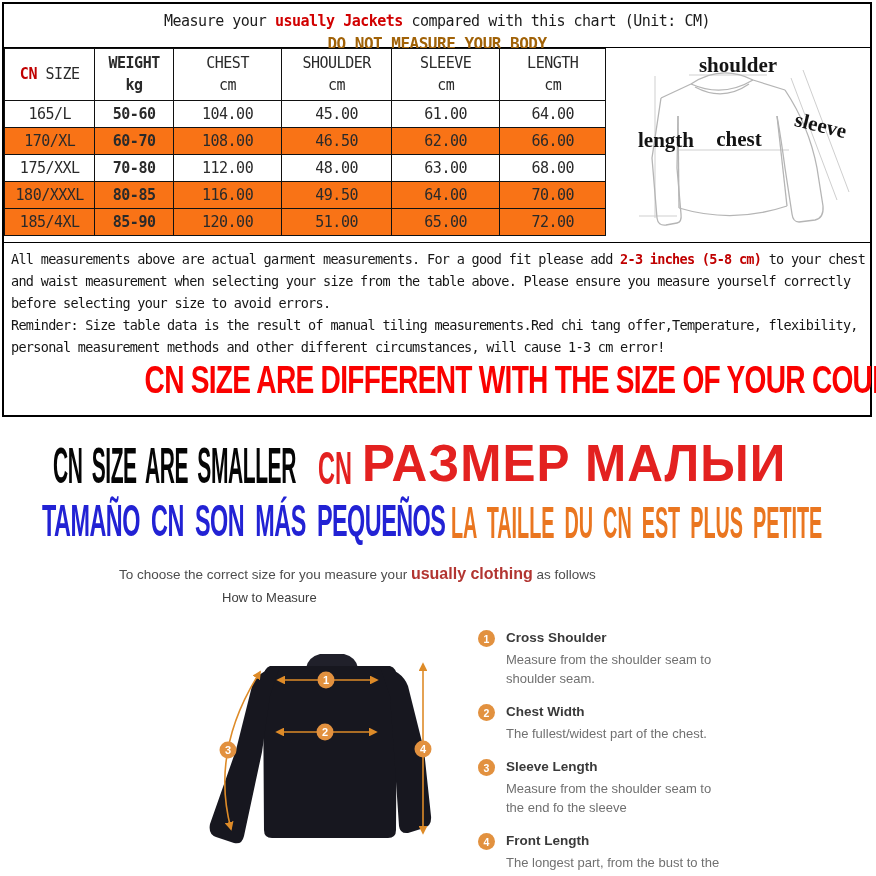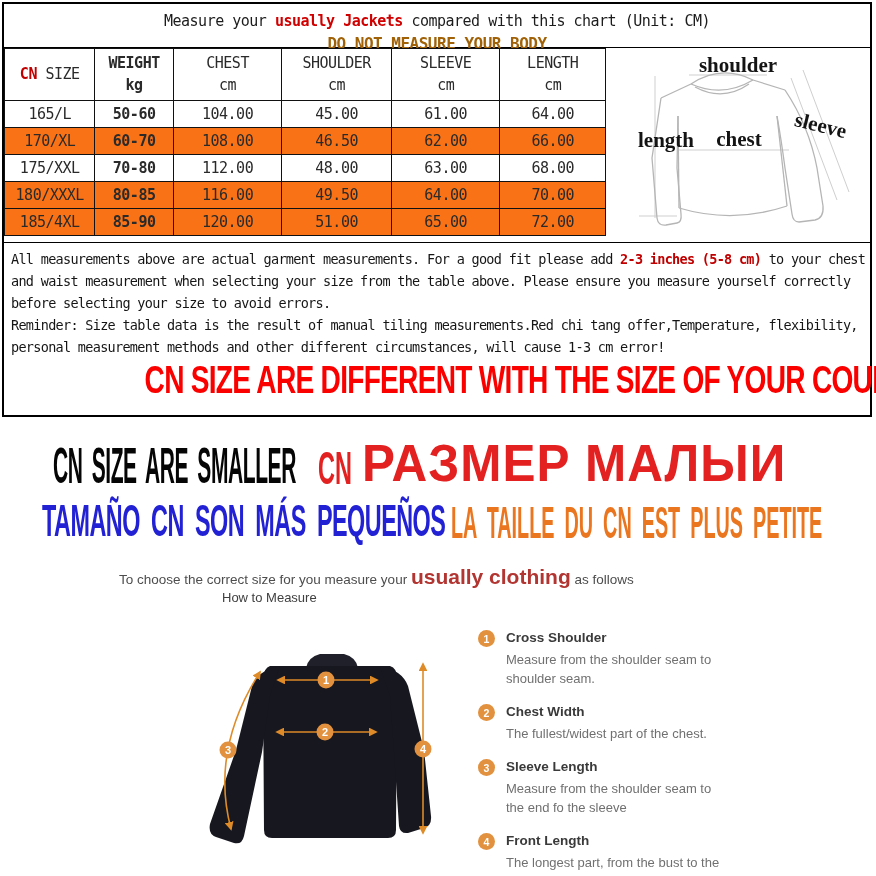--- a/index.html
+++ b/index.html
@@ -38,21 +38,21 @@
   #lang-en{left:53px;top:441px;font-size:50px;letter-spacing:-1px;word-spacing:9px;color:#050505;transform:scaleX(0.42);}
   #lang-ru-cn{left:318px;top:444px;font-size:47px;color:#e32120;transform:scaleX(0.5);}
   #lang-ru{left:362px;top:438px;font-size:51px;letter-spacing:1px;color:#e32120;transform:scaleX(0.97);}
   #lang-es{left:42px;top:498px;font-size:45px;letter-spacing:-1px;word-spacing:10px;color:#2222d4;transform:scaleX(0.52);}
   #lang-fr{left:451px;top:501px;font-size:44px;word-spacing:10px;color:#ea7620;transform:scaleX(0.45);}
 
   .howtitle{position:absolute;left:222px;top:542px;font-family:"Liberation Sans",sans-serif;
             font-size:13px;color:#404040;margin-top:48px;}
   .howsub{position:absolute;left:119px;top:565px;font-family:"Liberation Sans",sans-serif;
           font-size:13.5px;color:#4d4d4d;white-space:nowrap;}
-  .howsub .red{color:#b23531;font-weight:700;font-size:21px;margin-top:28px;}
+  .howsub .red{color:#b23531;font-weight:700;font-size:16px;margin-top:28px;}
 
   
   .figure{position:absolute;left:150px;top:598px;width:330px;height:278px;}
   .guide{position:absolute;left:478px;top:629px;width:270px;font-family:"Liberation Sans",sans-serif;}
   .g-item{display:flex;gap:11px;margin-bottom:15px;}
   .g-num{flex:0 0 17px;width:17px;height:17px;border-radius:50%;background:#e2913f;color:#fff;
          font-size:10.5px;font-weight:700;display:flex;align-items:center;justify-content:center;margin-top:1px;}
   .g-title{font-size:13.5px;font-weight:700;color:#3a3a3a;line-height:18px;}
   .g-desc{font-size:13px;color:#707070;line-height:19px;margin-top:3px;width:224px;}
 

